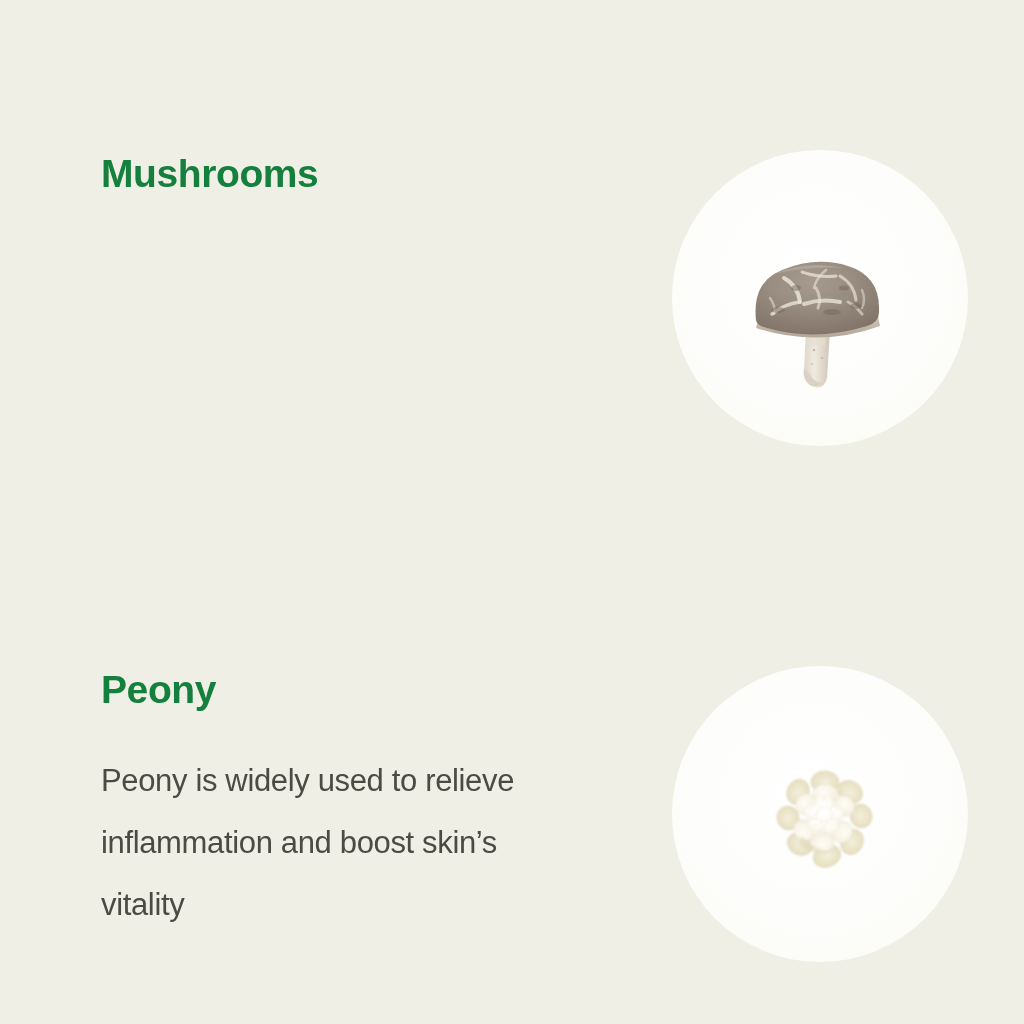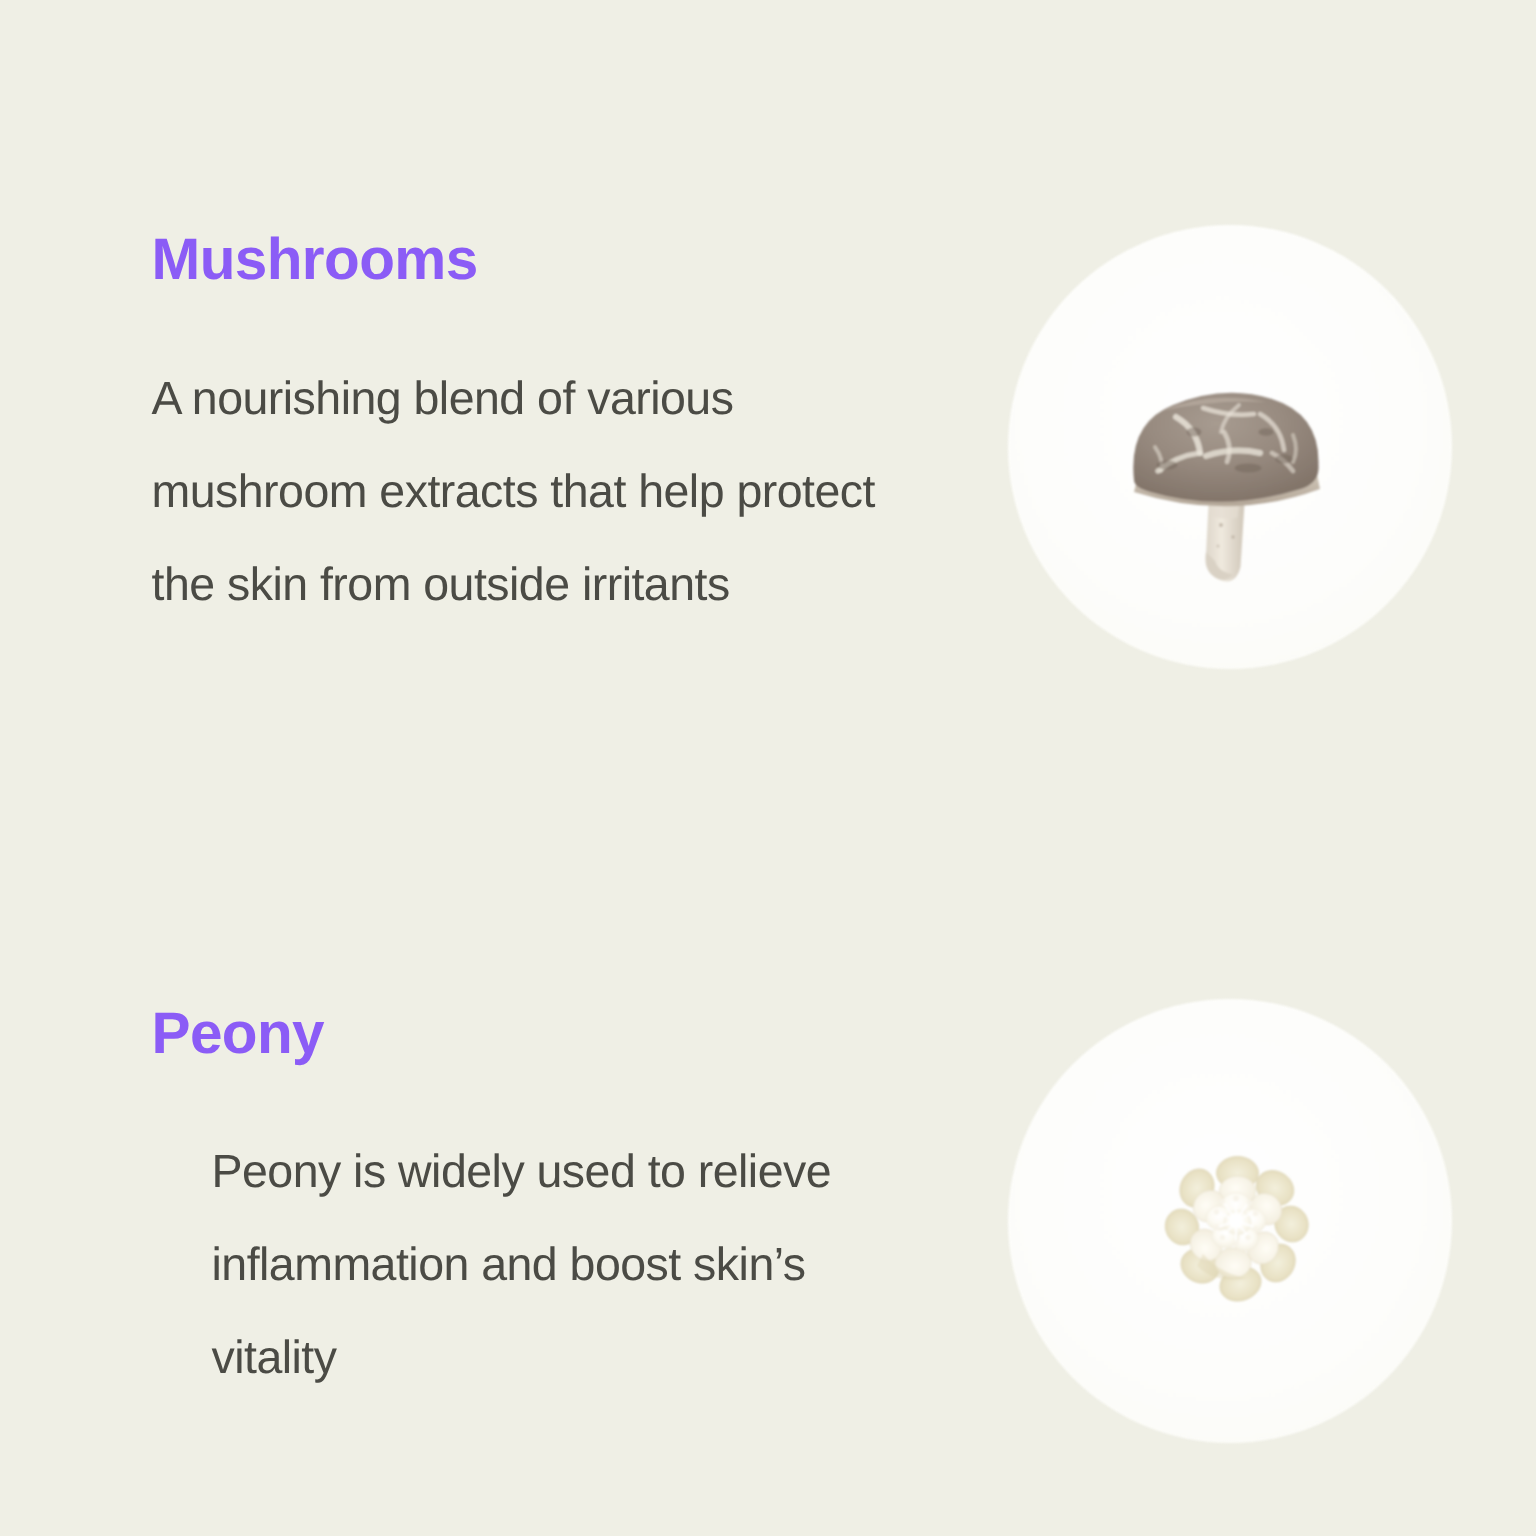--- a/index.html
+++ b/index.html
@@ -38,36 +38,36 @@
     width: 520px;
   }
 
   .heading {
     margin: 0;
     font-family: "Liberation Sans", sans-serif;
     font-size: 39px;
     font-weight: 700;
     letter-spacing: -0.4px;
     line-height: 48px;
-    color: #8b5cf6;
+    color: #15803d;
     white-space: nowrap;
   }
 
   .body-text {
     margin: 0;
     font-family: "Liberation Sans", sans-serif;
     font-size: 31px;
     font-weight: 400;
     line-height: 62px;
     letter-spacing: -0.35px;
     color: #4b4b45;
   }
 
   .section--mushrooms .body-text { margin-top: 37px; width: 510px; }
-  .section--peony .body-text     { margin-top: 36px; width: 470px; margin-left: 40px; }
+  .section--peony .body-text     { margin-top: 36px; width: 470px; }
 
   
   .media {
     position: absolute;
     width: 296px;
     height: 296px;
     left: 672px;
     top: 0;
   }
   .circle {
@@ -110,21 +110,20 @@
 </style>
 </head>
 <body>
 
 <div class="page">
 
   <section class="section section--mushrooms">
 
     <div class="text-col">
       <h2 class="heading">Mushrooms</h2>
-      <p class="body-text">A nourishing blend of various mushroom extracts that help protect the skin from outside irritants</p>
     </div>
 
     <div class="media">
       <div class="circle"></div>
 
       <svg class="mushroom" viewBox="0 0 148 138" xmlns="http://www.w3.org/2000/svg">
         <defs>
           <radialGradient id="capGrad" cx="45%" cy="28%" r="80%">
             <stop offset="0%" stop-color="#a79b90"></stop>
             <stop offset="45%" stop-color="#988b80"></stop>

